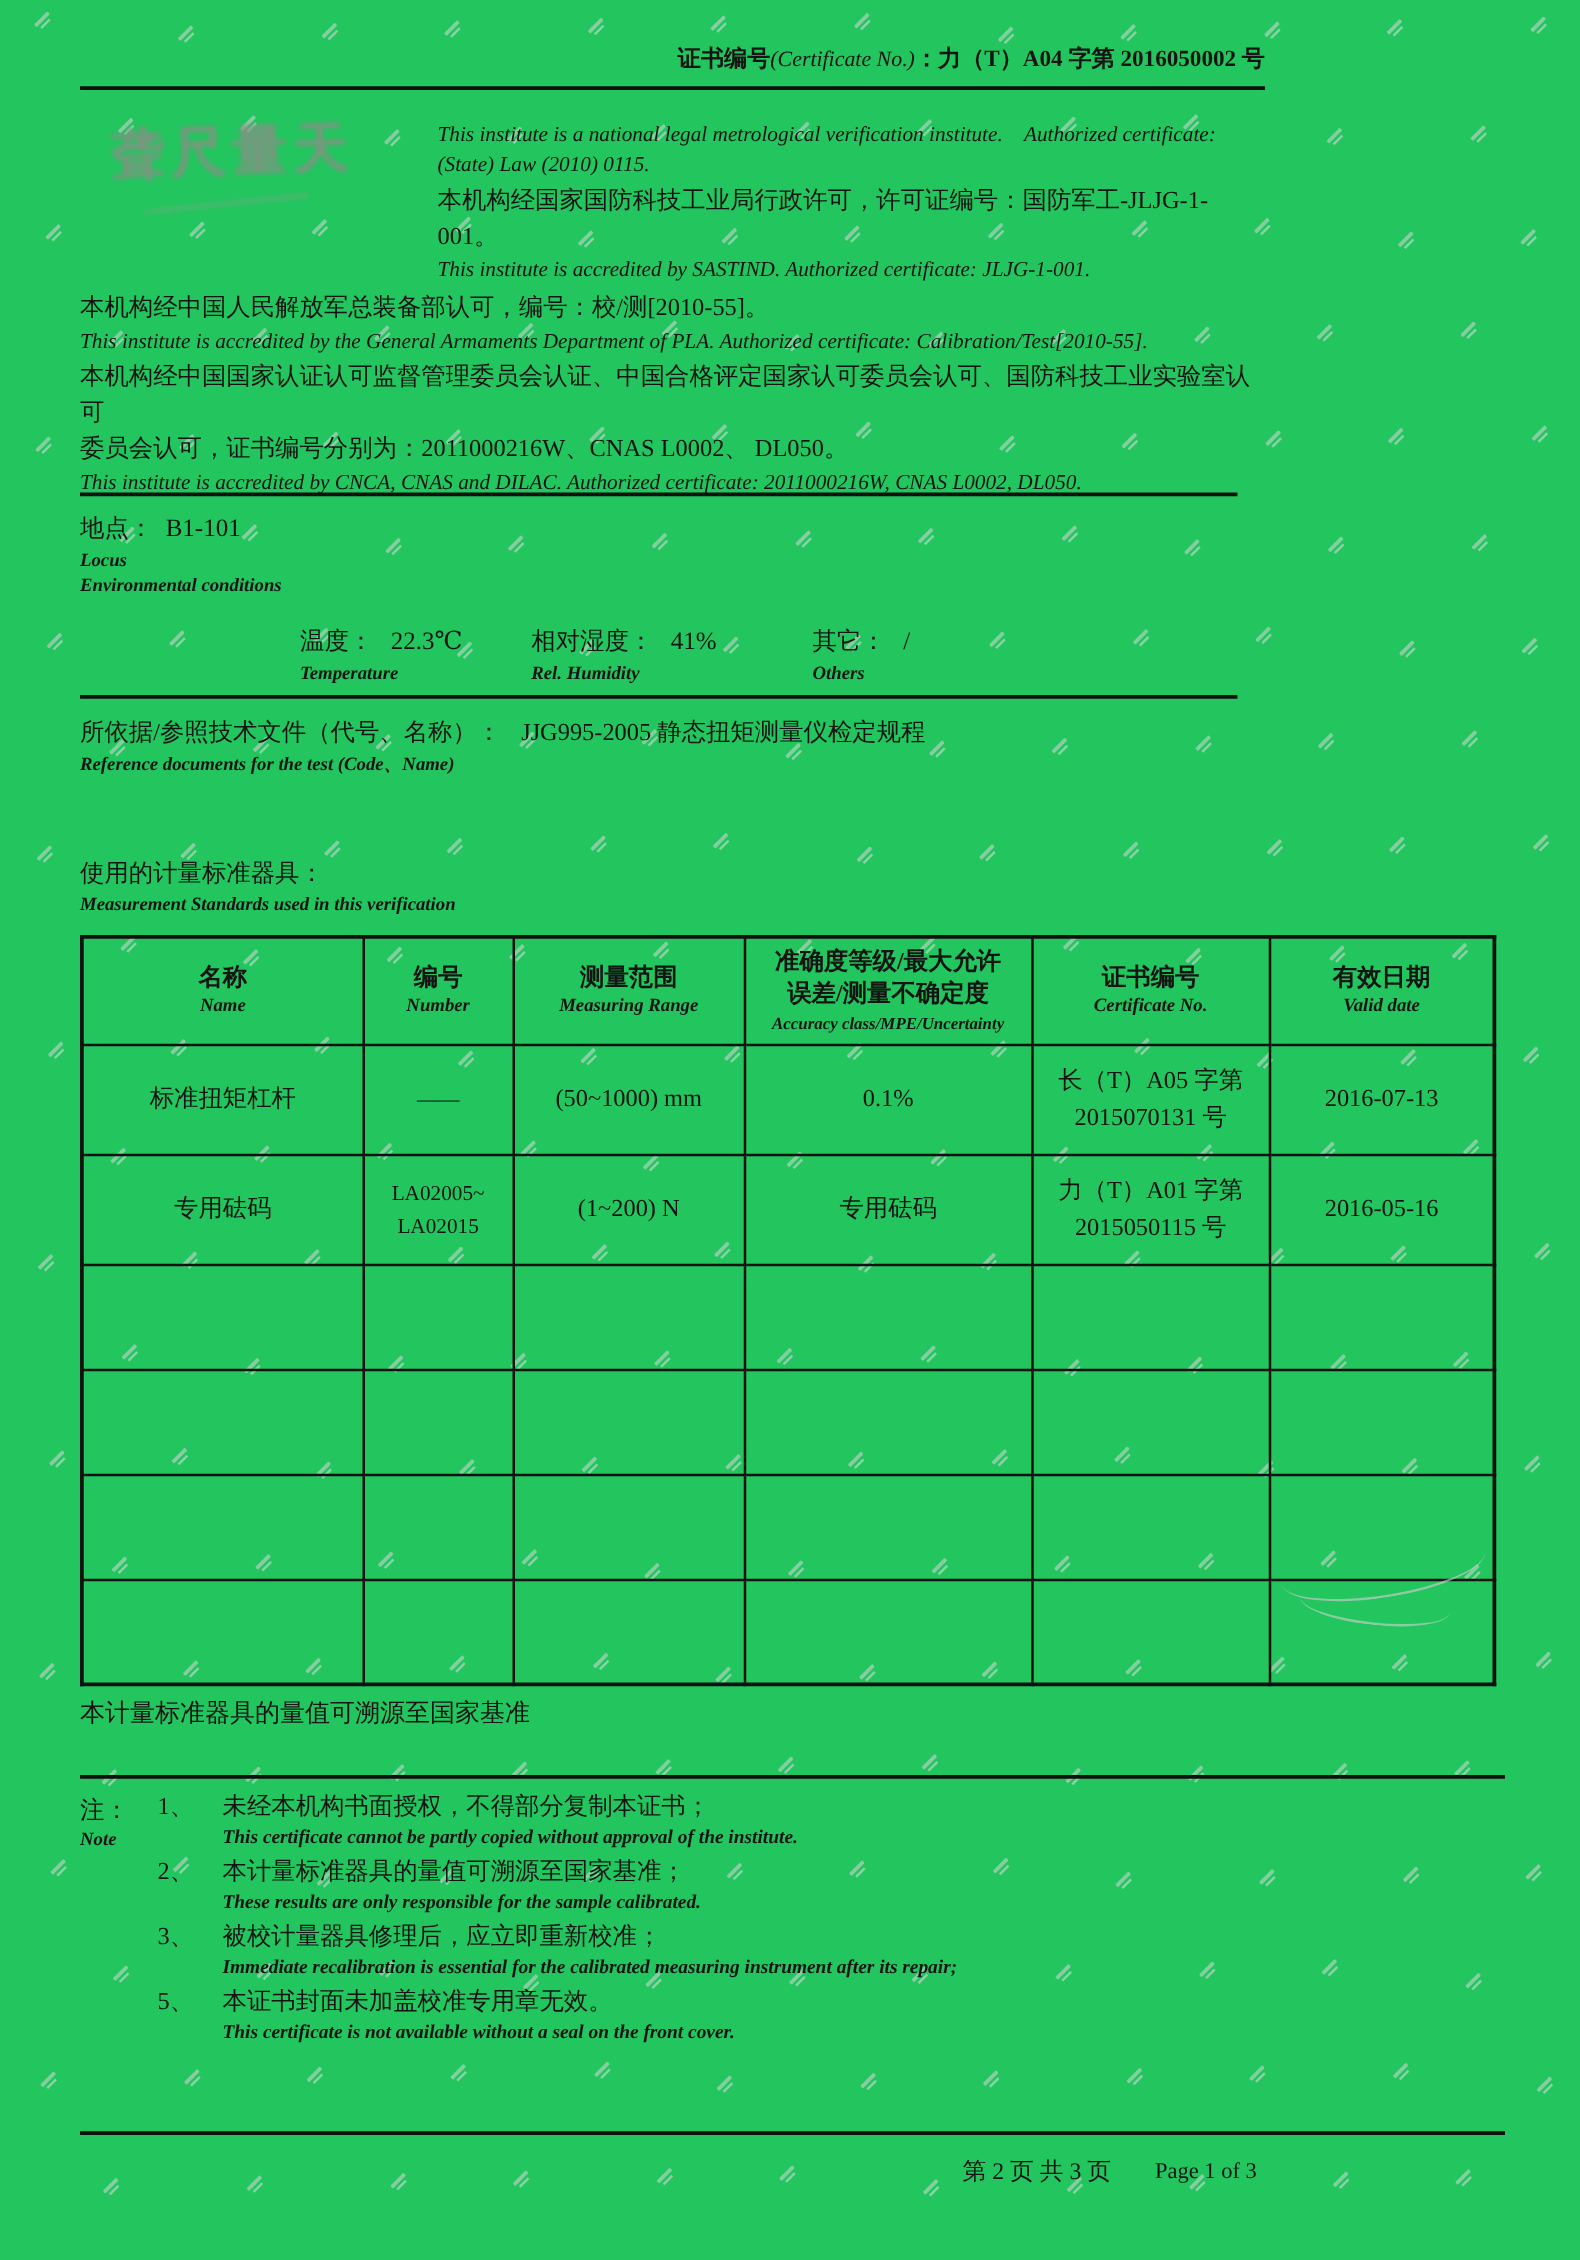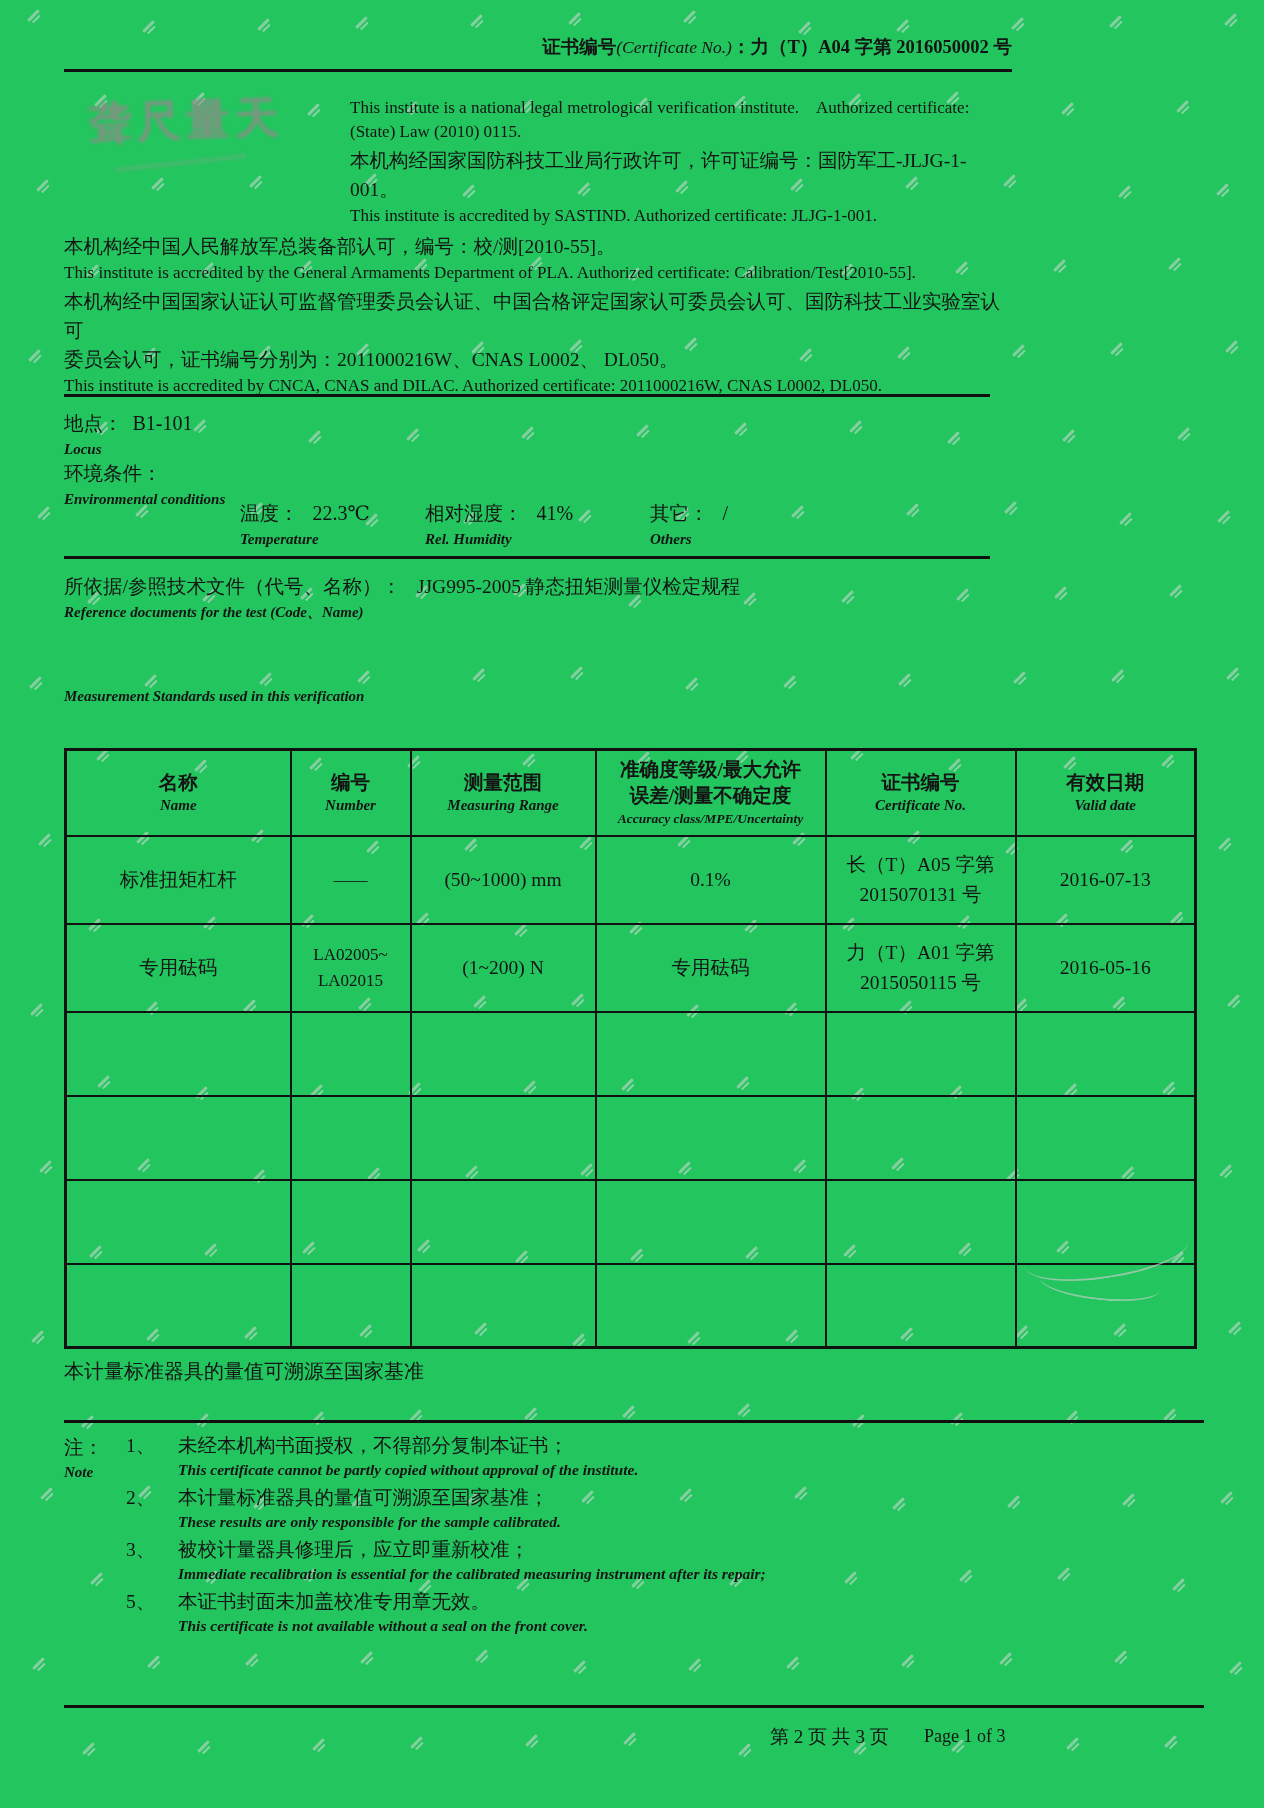--- a/index.html
+++ b/index.html
@@ -6,21 +6,21 @@
   .page{
     position:relative;width:1264px;height:1808px;background:#22c55e;overflow:hidden;
     font-family:"Liberation Serif","DejaVu Serif",serif;color:#141414;
   }
   .page > *{position:absolute;z-index:1;}
   #watermark{left:0;top:0;width:100%;height:100%;z-index:0;}
   .wm{position:absolute;width:15px;height:3px;background:#d7d7d7;transform:rotate(-45deg);border-radius:1px;opacity:.55;}
   .wm::after{content:"";position:absolute;left:2px;top:5px;width:10px;height:2px;background:#dedede;}
 
   .zh{white-space:pre-line;}
-  .en{white-space:pre-line;}
+  .en{white-space:pre-line;font-style:italic;}
   .sub-en{font-size:15px;font-weight:bold;font-style:italic;line-height:20px;}
 
   
   .cert-header{top:34px;left:0;width:1012px;text-align:right;font-size:18.5px;font-weight:bold;white-space:nowrap;}
   .cert-header .cert-en{font-weight:normal;font-style:italic;font-size:17.5px;}
   .rule{background:#101010;height:3px;}
   .rule-header{top:69px;left:64px;width:948px;}
 
   
   .stamp{left:88px;top:96px;width:270px;color:#93898a;filter:blur(1.6px);opacity:.8;transform:rotate(-2deg);}
@@ -373,21 +373,20 @@
     <p class="en">This institute is accredited by CNCA, CNAS and DILAC. Authorized certificate: 2011000216W, CNAS L0002, DL050.</p>
   </div>
 
   <div class="rule rule-2"></div>
 
   <div class="loc-block">
     <div class="loc-line">
       <span>地点：</span><span class="loc-val">B1-101</span>
     </div>
     <div class="sub-en">Locus</div>
-    <div class="loc-line">环境条件：</div>
     <div class="sub-en">Environmental conditions</div>
   </div>
 
   <div class="env-g env-g1">
     <div class="env-zh"><span>温度：</span><span class="env-val">22.3℃</span></div>
     <div class="sub-en">Temperature</div>
   </div>
   <div class="env-g env-g2">
     <div class="env-zh"><span>相对湿度：</span><span class="env-val">41%</span></div>
     <div class="sub-en">Rel. Humidity</div>
@@ -400,20 +399,21 @@
   <div class="rule rule-3"></div>
 
   <div class="ref-block">
     <div class="ref-line">
       <span>所依据/参照技术文件（代号、名称）：</span><span class="ref-value">JJG995-2005 静态扭矩测量仪检定规程</span>
     </div>
     <div class="sub-en">Reference documents for the test (Code、Name)</div>
   </div>
 
   <div class="std-title">
+    <div class="std-zh">使用的计量标准器具：</div>
     <div class="sub-en">Measurement Standards used in this verification</div>
   </div>
 
   <table class="std">
     <colgroup>
       <col style="width:225px">
         <col style="width:120px">
         <col style="width:185px">
       <col style="width:230px">
         <col style="width:190px">

